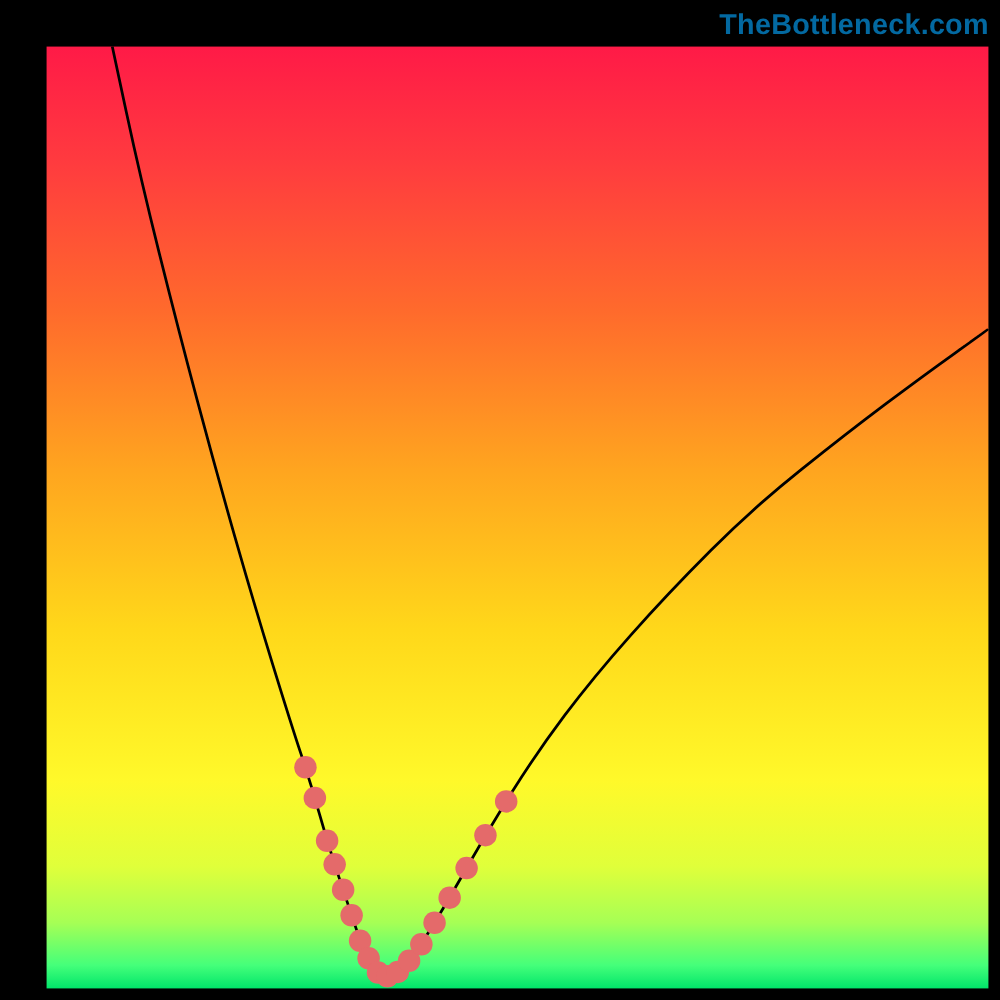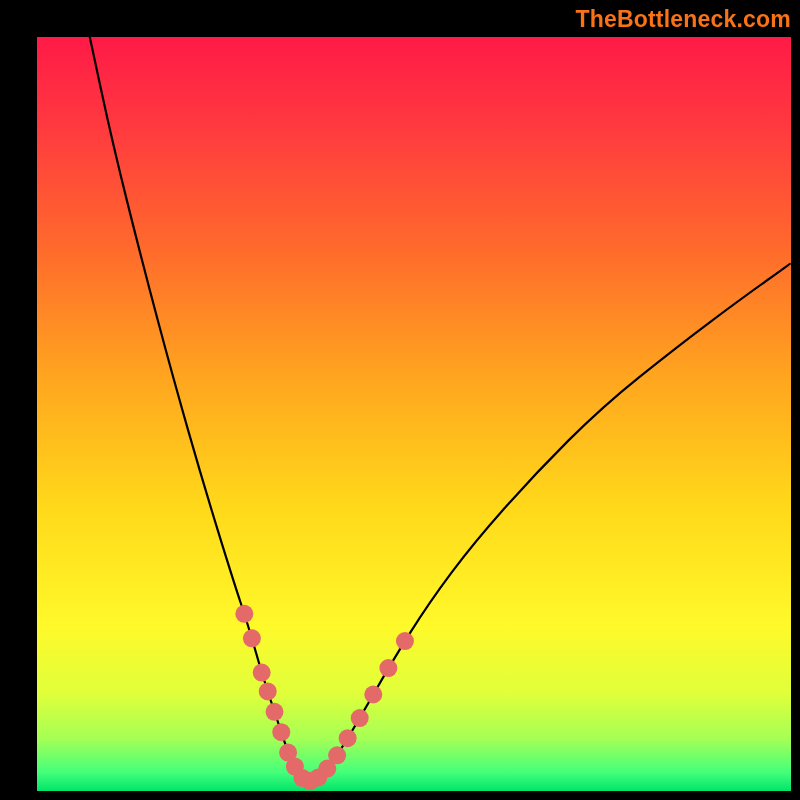--- a/index.html
+++ b/index.html
@@ -25,21 +25,21 @@
     height: 754px;
     overflow: hidden;
   }
   .watermark {
     position: absolute;
     right: 9px;
     top: 6px;
     font-size: 23px;
     font-weight: 600;
     letter-spacing: 0.2px;
-    color: #f97316;
+    color: #0369a1;
     font-family: Arial, Helvetica, sans-serif;
   }
   svg { display: block; }
 </style>
 </head>
 <body>
 
 <div class="frame">
   <div class="plot">
     <svg id="plot-svg" width="754" height="754" viewBox="0 0 754 754">

